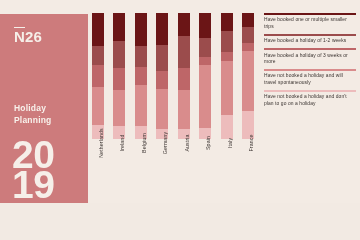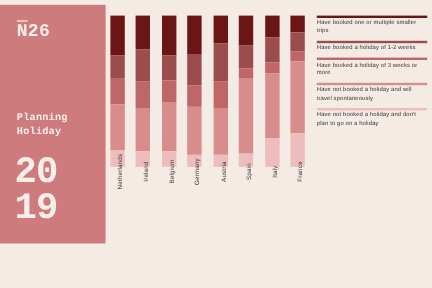--- a/index.html
+++ b/index.html
@@ -1,27 +1,27 @@
 <!DOCTYPE html>
 <html><head>
 <meta charset="utf-8">
 <style>
   html,body{margin:0;padding:0;}
   body{width:360px;height:203px;overflow:hidden;background:#F2EAE3;
        font-family:"Liberation Sans",sans-serif;}
   .page{position:relative;width:360px;height:203px;background:#F3EBE4;}
 
   
-  .left{position:absolute;left:0;top:4px;width:88px;height:203px;background:#CD7B7C;font-family:Liberation Mono, monospace;}
+  .left{position:absolute;left:0;top:14px;width:88px;height:203px;background:#CD7B7C;}
   .logo{position:absolute;left:14px;top:13px;color:#F6EFE9;font-size:15px;
         font-weight:700;letter-spacing:.2px;line-height:1;}
   .logo .nbar{display:inline-block;border-top:1.4px solid #F6EFE9;padding-top:1px;}
   .ptitle{position:absolute;left:14px;top:88px;color:#F8F1EB;font-size:8.5px;
           font-weight:700;line-height:12px;letter-spacing:.2px;}
-  .year{position:absolute;left:12px;top:126px;color:#F6EFE9;font-size:31px;
+  .year{position:absolute;left:12px;top:126px;color:#F6EFE9;font-size:39px;
         font-weight:700;line-height:30px;letter-spacing:-0.5px;}
 
   
   .chart{position:absolute;left:92px;top:13px;width:162px;height:148px;}
   .bars{position:absolute;left:0;top:0;width:162px;height:126px;
         display:flex;justify-content:space-between;}
   .barwrap{width:12px;height:126px;display:flex;flex-direction:column;}
   .seg{width:100%;}
   .labels{position:absolute;left:0;top:129px;width:162px;height:60px;
           display:flex;justify-content:space-between;}
@@ -37,22 +37,22 @@
   .legtxt{font-size:4.9px;line-height:6.4px;color:#3A3330;letter-spacing:.1px;}
 </style>
 </head>
 <body>
 
 <div class="page">
 
   <div class="left">
     <div class="logo"><span class="nbar">N</span><span>26</span></div>
     <div class="ptitle">
+      <div>Holiday</div>
       <div>Planning</div>
-      <div>Holiday</div>
     </div>
     <div class="year">
       <div>20</div>
       <div>19</div>
     </div>
   </div>
 
   <div class="chart">
     <div class="bars" id="bars">
         <div class="barwrap">

